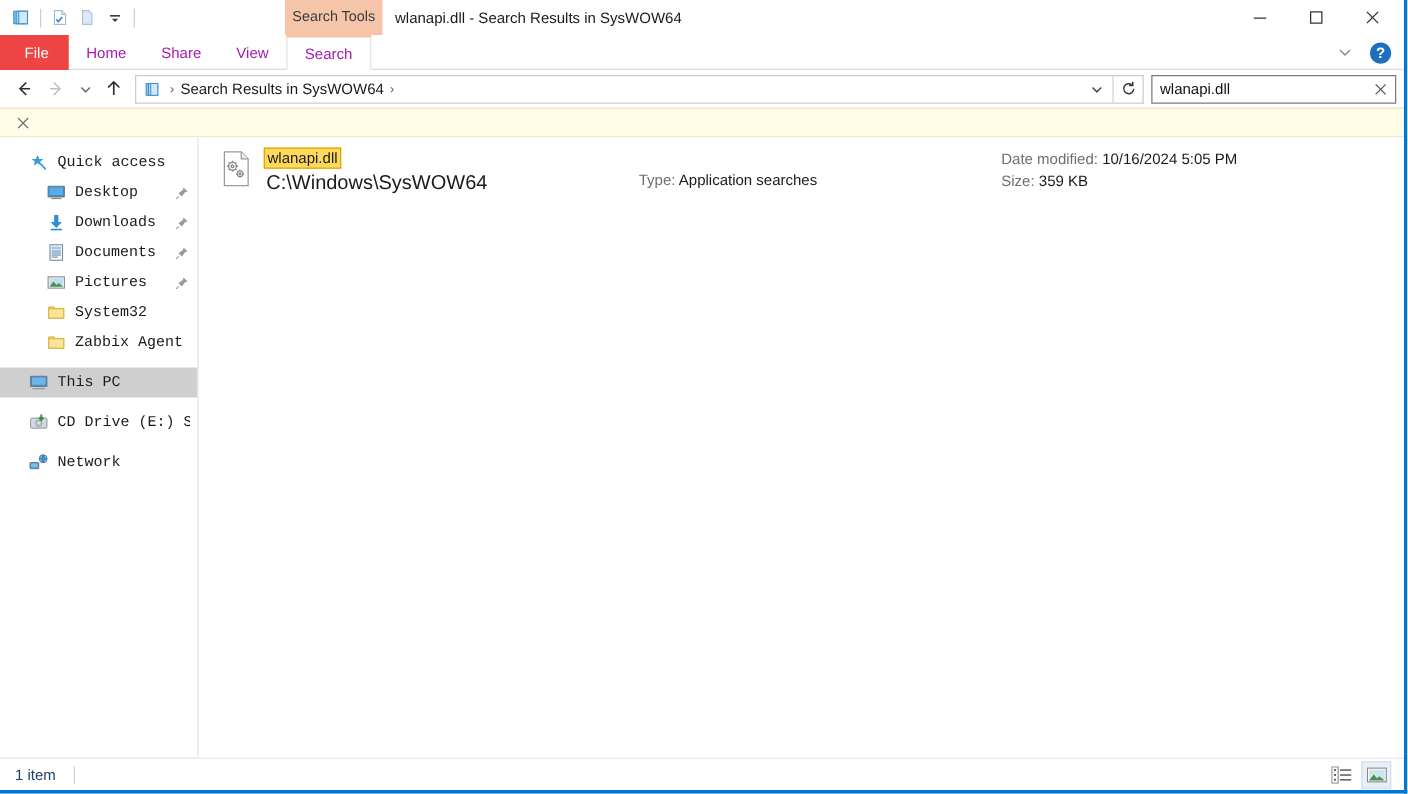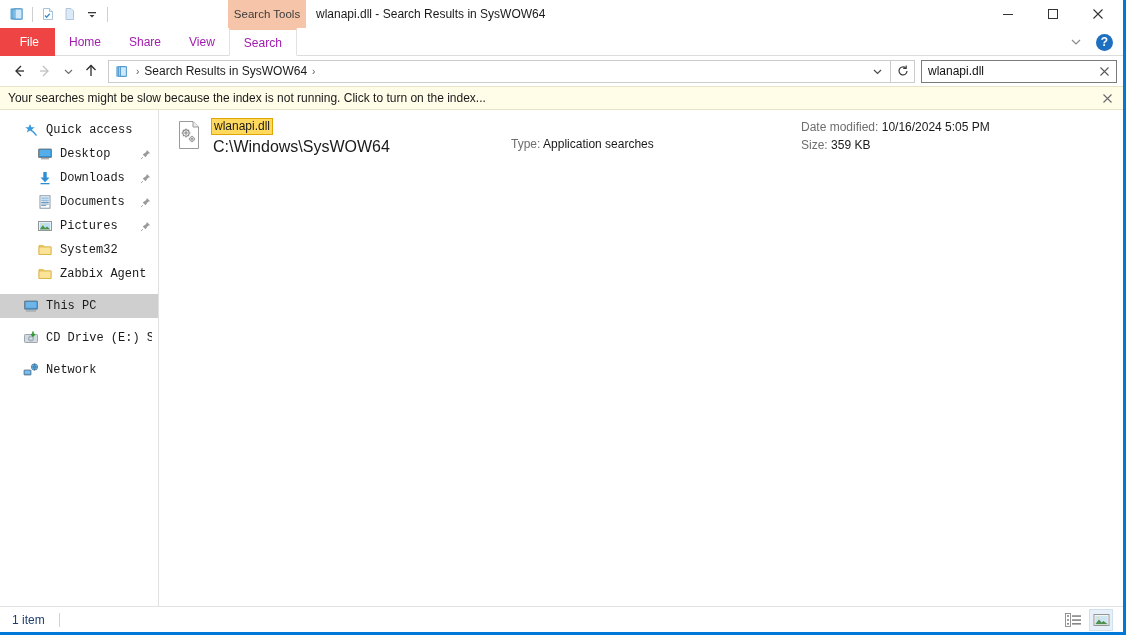--- a/index.html
+++ b/index.html
@@ -507,21 +507,20 @@
       <input type="text" value="wlanapi.dll" placeholder="Search SysWOW64" style="">
       <span class="search-clear">
         <svg width="11" height="11" viewBox="0 0 11 11">
             <path d="M1.5 1.5 L9.5 9.5 M9.5 1.5 L1.5 9.5" stroke="#5a5a5a" stroke-width="1.1" fill="none"></path>
           </svg>
       </span>
     </div>
   </div>
 
   <div class="notifybar">
-    <span class="notify-text">Your searches might be slow because the index is not running.  Click to turn on the index...</span>
     <span class="notify-close">
       <svg width="11" height="11" viewBox="0 0 11 11">
           <path d="M1.5 1.5 L9.5 9.5 M9.5 1.5 L1.5 9.5" stroke="#6a6a6a" stroke-width="1.1" fill="none"></path>
         </svg>
     </span>
   </div>
 
   <div class="body-area">
 
     <div class="navpane">

